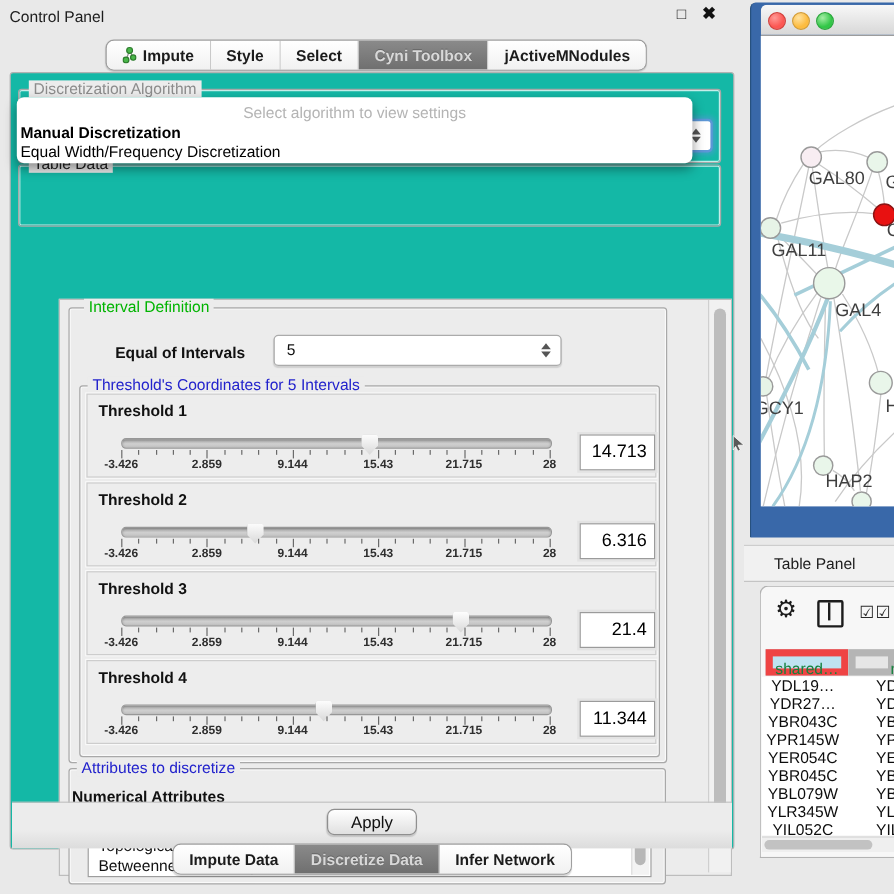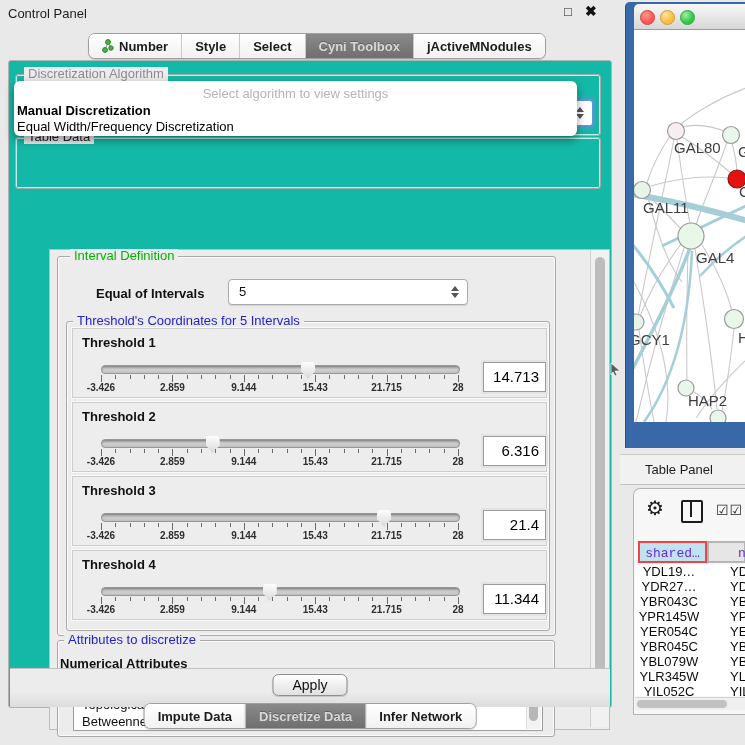--- a/index.html
+++ b/index.html
@@ -87,22 +87,22 @@
   
   #tp-header{position:absolute;left:620px;top:454px;width:125px;height:29px;background:#f1f1f1;
              border-top:1px solid #cdcdcd;border-bottom:1px solid #c4c4c4;}
   #tp-title{position:absolute;left:25px;top:7px;font-size:13px;color:#1d1d1d;}
   #tp-box{position:absolute;left:633px;top:488px;width:112px;height:225px;background:#f7f7f7;
           border:1px solid #b3b3b3;border-top-left-radius:7px;border-right:none;}
   #gear-icon{position:absolute;left:12px;top:9px;font-size:20px;color:#1c1c1c;line-height:20px;}
   #split-icon{position:absolute;left:47px;top:11px;width:18px;height:19px;border:2px solid #1c1c1c;border-radius:2px;}
   #split-icon:before{content:"";position:absolute;left:7px;top:0;width:2px;height:15px;background:#1c1c1c;}
   #check-icons{position:absolute;left:82px;top:13px;font-size:14px;color:#2a2a2a;letter-spacing:1px;}
-  .th-cell{position:absolute;top:52px;height:22px;font-size:13px;color:#6d28d9;line-height:22px;text-align:center;
-           border:2px solid #ef4444;box-sizing:border-box;font-family:Liberation Mono, monospace;}
+  .th-cell{position:absolute;top:52px;height:22px;font-size:13px;color:#15803d;line-height:22px;text-align:center;
+           border:6px solid #ef4444;box-sizing:border-box;}
   #tbl-rows{position:absolute;left:1px;top:75px;width:110px;height:132px;overflow:hidden;background:#fff;}
   .trow{height:15px;font-size:13px;color:#0d0d0d;line-height:15px;white-space:nowrap;display:flex;gap:13px;}
   .trow .c1{width:68px;text-align:center;flex:none;}
   .trow .c2{padding-left:14px;flex:none;}
   #hscroll{position:absolute;left:1px;top:208px;width:110px;height:12px;background:#efefef;border-top:1px solid #d5d5d5;}
   #hscroll .thumbh{position:absolute;left:2px;top:2px;width:90px;height:8px;border-radius:4px;background:#c2c2c2;}
 
   #cursor{position:absolute;left:610px;top:362px;z-index:40;}
 </style>
 </head>
@@ -119,21 +119,21 @@
       <div class="seg">
         <span style="display:inline-block;width:12px;height:14px;">
           <svg width="12" height="14">
               <line x1="6" y1="3" x2="3" y2="11" stroke="#8a8a8a"></line>
               <line x1="6" y1="3" x2="9" y2="9" stroke="#8a8a8a"></line>
           <circle cx="6" cy="3" r="2.4" fill="#49b649" stroke="#2c7b2c"></circle>
               <circle cx="3" cy="11" r="2.4" fill="#49b649" stroke="#2c7b2c"></circle>
               <circle cx="9" cy="9" r="2.2" fill="#49b649" stroke="#2c7b2c"></circle>
             </svg>
         </span>
-        <span>Number</span>
+        <span>Impute</span>
       </div>
       <div class="seg">
           <span>Style</span>
         </div>
       <div class="seg">
           <span>Select</span>
         </div>
       <div class="seg sel">
           <span>Cyni Toolbox</span>
         </div>

